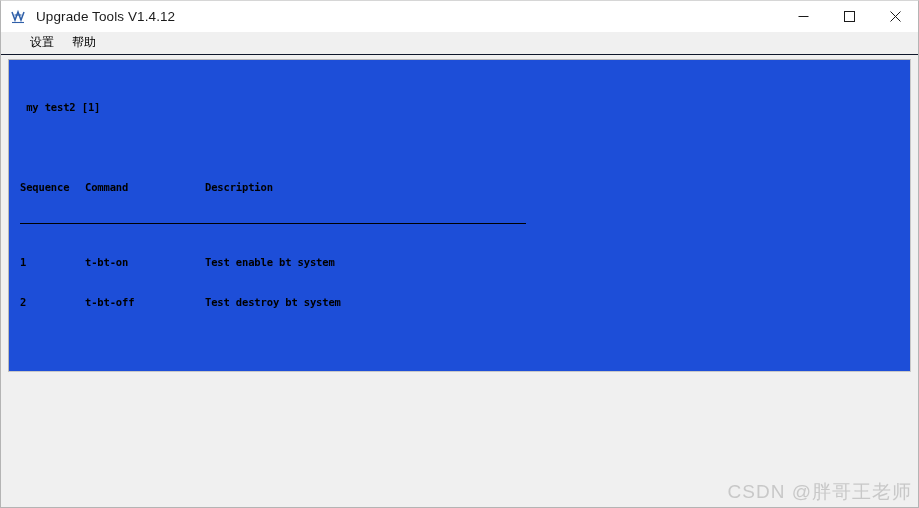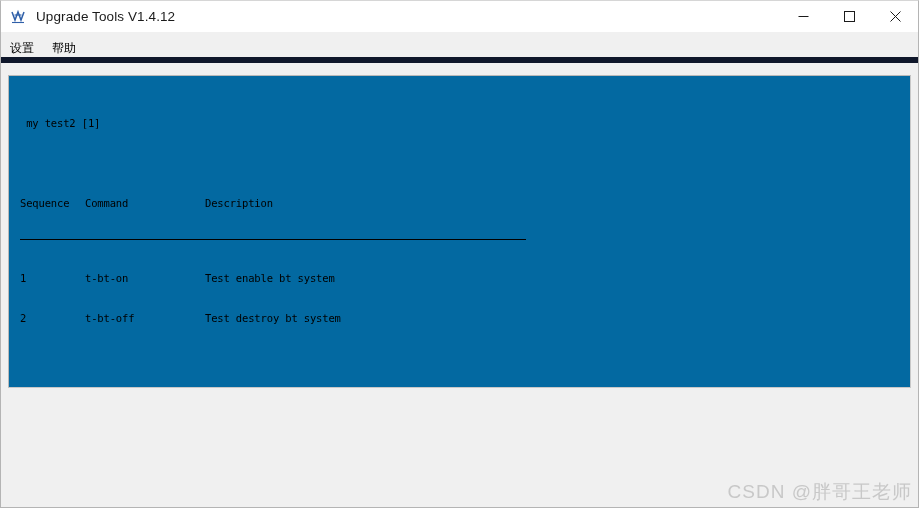--- a/index.html
+++ b/index.html
@@ -9,21 +9,21 @@
     overflow: hidden;
     font-family: "Liberation Sans", sans-serif;
     background: #f0f0f0;
   }
   #app {
     position: relative;
     width: 919px; height: 508px;
     background: #f0f0f0;
     border: 1px solid #b4b4b4;
     border-top: 1px solid #d6d6d6;
-    display: flex; flex-direction: column; gap: 8px;
+    display: flex; flex-direction: column;
   }
 
   
   .titlebar {
     height: 31px;
     background: #ffffff;
     display: flex; align-items: center;
     flex: 0 0 auto;
     position: relative;
   }
@@ -48,41 +48,42 @@
     background: #ffffff;
   }
   .win-btn svg { display: block; }
 
   
   .menubar {
     height: 23px;
     background: #f0f0f0;
     display: flex; align-items: center;
     flex: 0 0 auto;
-    padding-left: 0;
-    border-bottom: 6px solid #0f172a;
+    padding-left: 20px;
+    border-bottom: 1px solid #0f172a;
   }
   .menu-item {
     font-size: 12px;
     color: #000;
     padding: 3px 9px 4px 9px;
     font-family: "Liberation Sans", sans-serif;
   }
 
   
   .terminal-wrap {
     margin: 4px 7px 0 7px;
-    background: #0369a1;
+    background: #1d4ed8;
     border: 1px solid #c8c8c8;
     border-top-color: #b9b9b9;
     border-left-color: #b9b9b9;
     height: 313px;
     flex: 0 0 auto;
     position: relative;
     overflow: hidden;
+    font-weight: bold;
   }
   .terminal {
     font-family: "DejaVu Sans Mono", "Liberation Mono", monospace;
     font-size: 10.5px;
     line-height: 13.4px;
     color: #000;
     padding: 14px 0 0 11px;
     white-space: pre;
     letter-spacing: -0.15px;
   }

